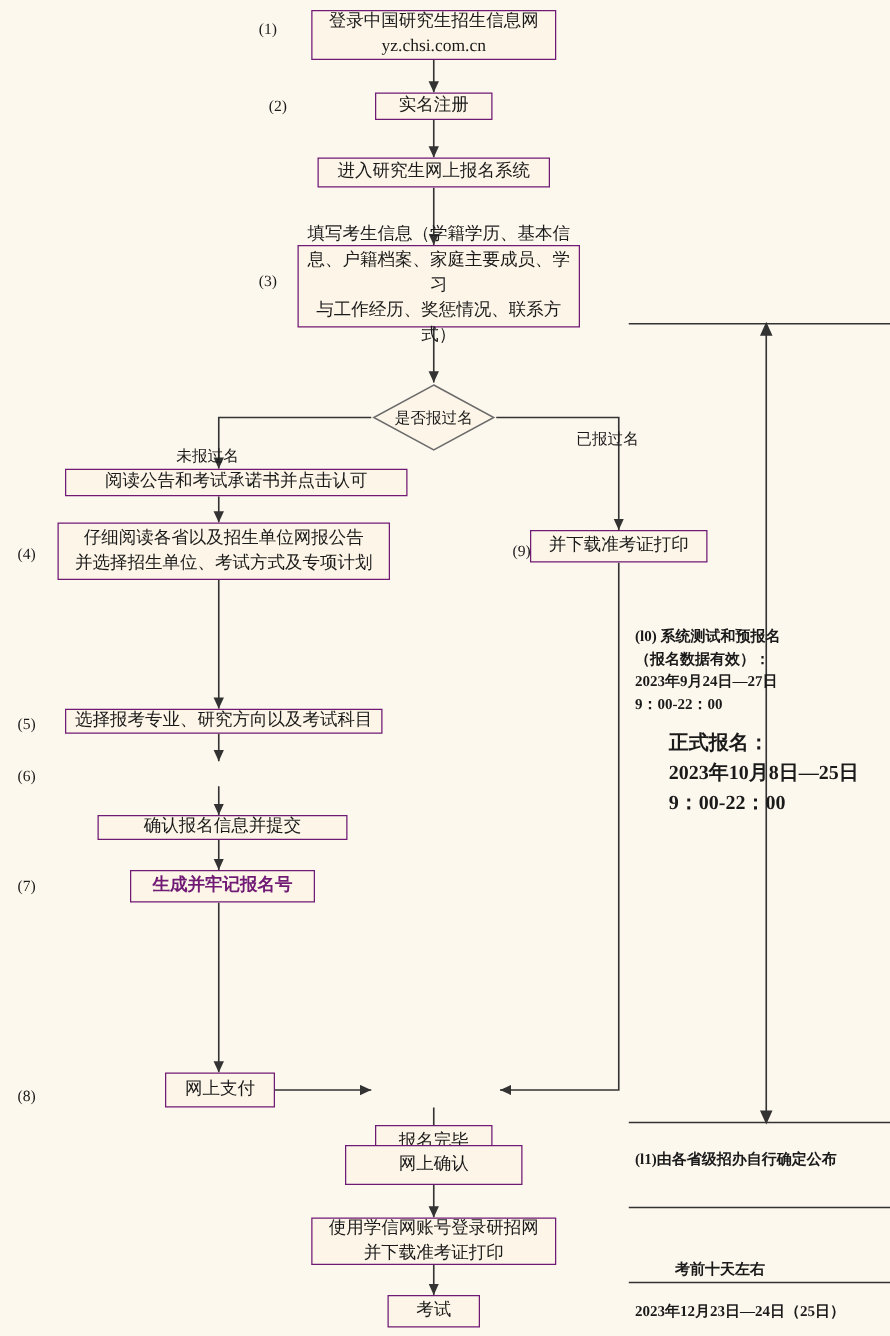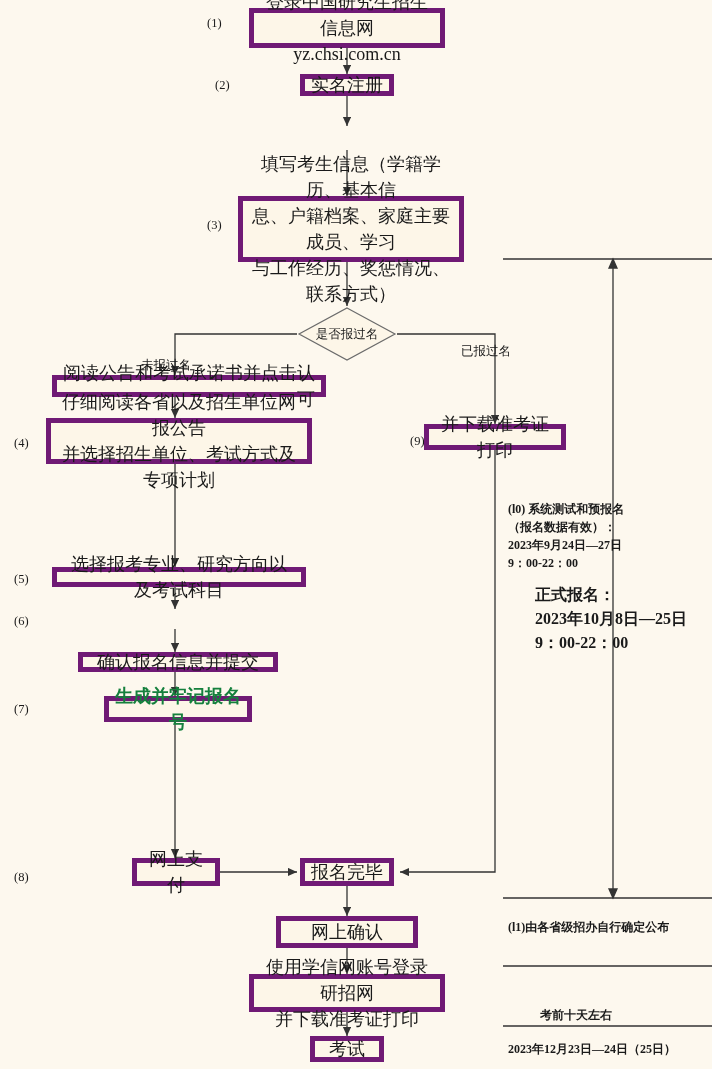--- a/index.html
+++ b/index.html
@@ -8,40 +8,40 @@
     background:#fdf8ee;
     font-family:"Liberation Serif","DejaVu Serif",serif;
     color:#1a1a1a;
     position:relative;
     overflow:hidden;
   }
   #canvas{position:absolute;left:0;top:0;width:712px;height:1069px;}
   .node{
     position:absolute;
     box-sizing:border-box;
-    border:5px solid #701a75;
+    border:1px solid #701a75;
     background:#fdf6e8;
     text-align:center;
-    font-size:18px;
+    font-size:14px;
     line-height:1.45;
     display:flex;
     align-items:center;
     justify-content:center;
     padding:2px 6px;
     white-space:pre-line;
   }
   .label{
     position:absolute;
     font-size:12.5px;
     color:#1a1a1a;
     white-space:pre-line;
     line-height:1.5;
   }
   .label.bold{font-weight:bold;}
-  .red{color:#15803d;font-weight:bold;}
+  .red{color:#701a75;font-weight:bold;}
   .diamond-wrap{position:absolute;}
   .diamond-wrap svg{display:block;}
   .diamond-text{
     position:absolute;left:0;top:0;width:100%;height:100%;
     display:flex;align-items:center;justify-content:center;
     font-size:12.5px;
   }
   svg.lines{position:absolute;left:0;top:0;width:712px;height:1069px;pointer-events:none;}
 </style>
 </head>
@@ -114,20 +114,21 @@
   <div class="label" style="left:14px;top:612px;">(6)</div>
   <div class="label" style="left:14px;top:700px;">(7)</div>
   <div class="label" style="left:14px;top:868px;">(8)</div>
   <div class="label" style="left:410px;top:432px;">(9)</div>
 
   <div class="node" style="left:249px;top:8px;width:196px;height:40px;">登录中国研究生招生信息网
 yz.chsi.com.cn</div>
 
   <div class="node" style="left:300px;top:74px;width:94px;height:22px;">实名注册</div>
 
+  <div class="node" style="left:254px;top:126px;width:186px;height:24px;">进入研究生网上报名系统</div>
 
   <div class="node" style="left:238px;top:196px;width:226px;height:66px;">填写考生信息（学籍学历、基本信
 息、户籍档案、家庭主要成员、学习
 与工作经历、奖惩情况、联系方式）</div>
 
   <div class="diamond-wrap" style="left:297px;top:306px;width:100px;height:56px;">
     <svg width="100" height="56" viewBox="0 0 100 56">
       <polygon points="50,2 98,28 50,54 2,28" fill="#fdf6e8" stroke="#6b6b6b" stroke-width="1.2"></polygon>
     </svg>
     <div class="diamond-text">是否报过名</div>
@@ -143,21 +144,21 @@
 
   <div class="node" style="left:52px;top:567px;width:254px;height:20px;">选择报考专业、研究方向以及考试科目</div>
 
 
   <div class="node" style="left:78px;top:652px;width:200px;height:20px;">确认报名信息并提交</div>
 
   <div class="node red" style="left:104px;top:696px;width:148px;height:26px;font-weight:bold;">生成并牢记报名号</div>
 
   <div class="node" style="left:132px;top:858px;width:88px;height:28px;">网上支付</div>
 
-  <div class="node" style="left:300px;top:858px;width:94px;height:28px;">报名完毕</div>
+  <div class="node" style="left:300px;top:900px;width:94px;height:28px;">报名完毕</div>
 
   <div class="node" style="left:276px;top:916px;width:142px;height:32px;">网上确认</div>
 
   <div class="node" style="left:249px;top:974px;width:196px;height:38px;">使用学信网账号登录研招网
 并下载准考证打印</div>
 
   <div class="node" style="left:310px;top:1036px;width:74px;height:26px;">考试</div>
 
   <div class="node" style="left:424px;top:424px;width:142px;height:26px;">并下载准考证打印</div>
 

